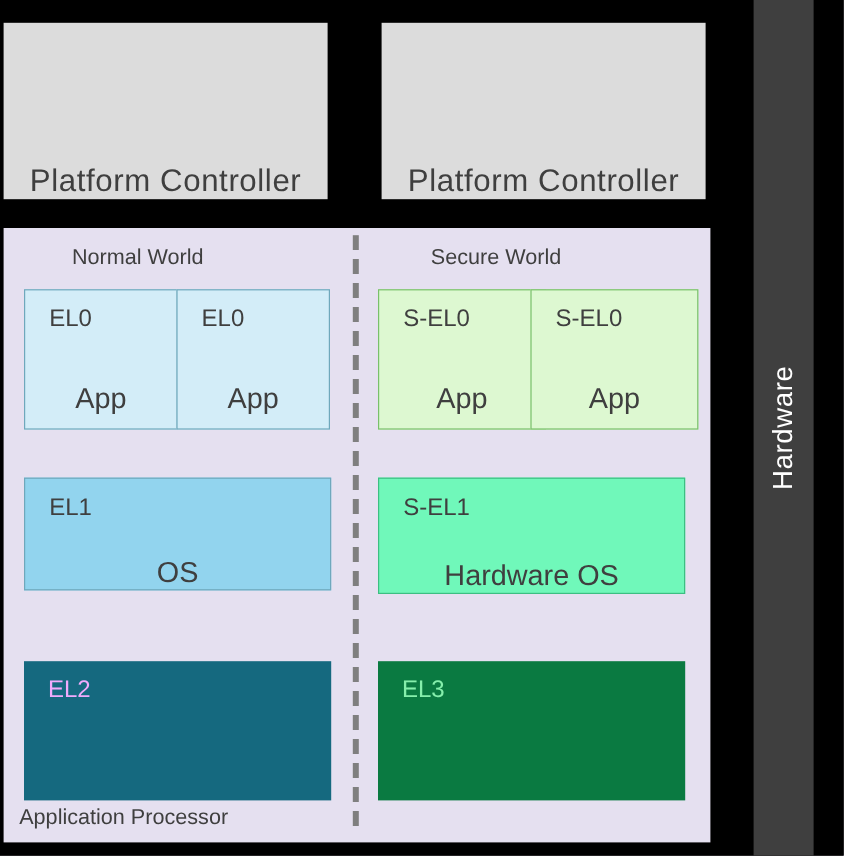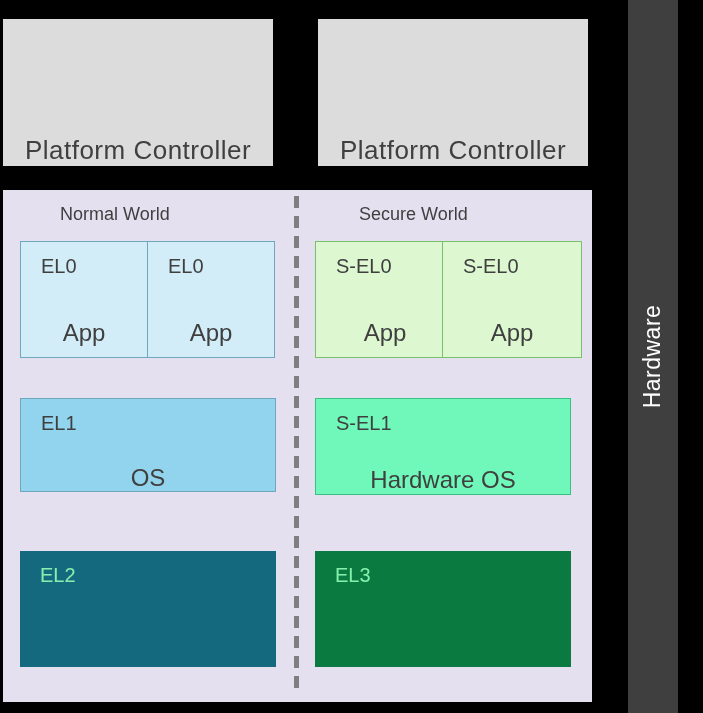--- a/index.html
+++ b/index.html
@@ -77,21 +77,21 @@
   .el0-b { left: 144px; }
   .el1 {
     left: 17px; top: 208px; width: 256px; height: 94px;
     background: var(--el1-bg, #92d4ee);
     border: 1px solid var(--el1-border, #6fa8bc);
     color: var(--dark-text, #3f3f3f);
   }
   .el2 {
     left: 17px; top: 361px; width: 256px; height: 116px;
     background: var(--el2-bg, #15697f);
-    color: #86efac;
+    color: #f0abfc;
   }
 
   
   .sel0 {
     width: 140px; height: 117px; top: 51px;
     background: var(--sel0-bg, #ddf8d1);
     border: 1px solid var(--sel0-border, #79c06a);
     color: var(--dark-text, #3f3f3f);
   }
   .sel0-a { left: 312px; }
@@ -164,16 +164,17 @@
 
     <div class="cell sel1">
       <div class="level">S-EL1</div>
       <div class="name">Hardware OS</div>
     </div>
 
     <div class="cell el3">
       <div class="level">EL3</div>
     </div>
 
+    <div class="ap-label">Application Processor</div>
 
   </div>
 
 </div>
 
 </body></html>

